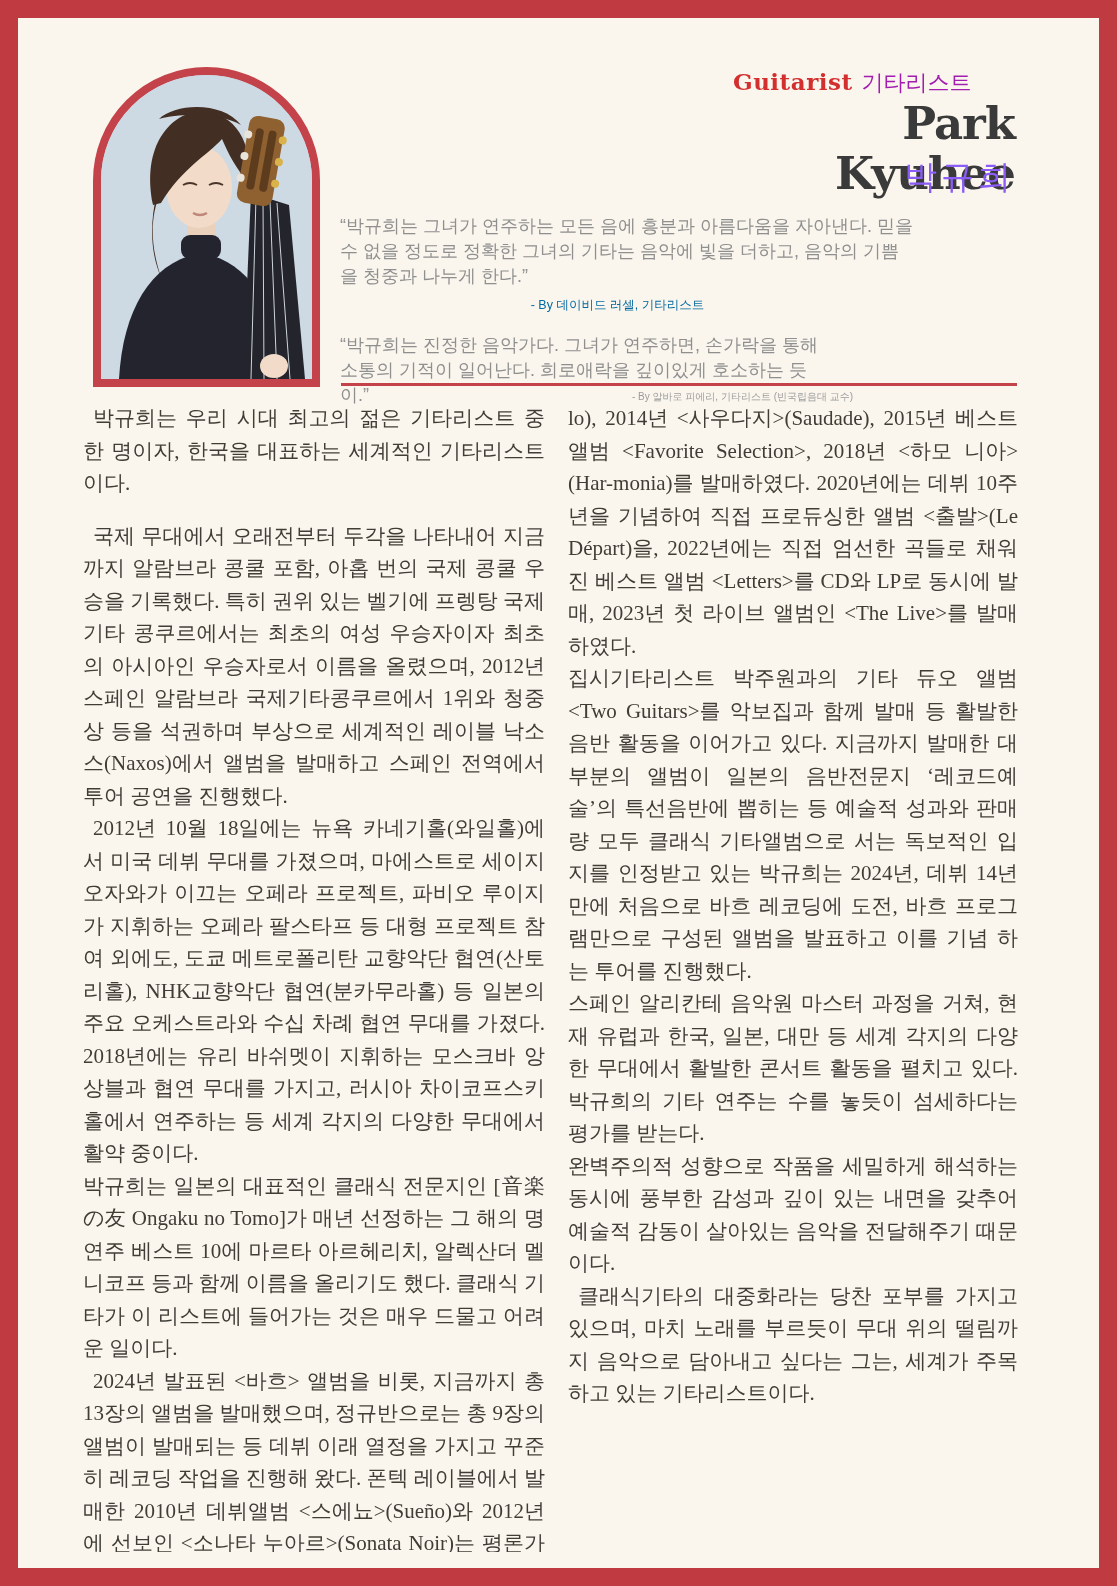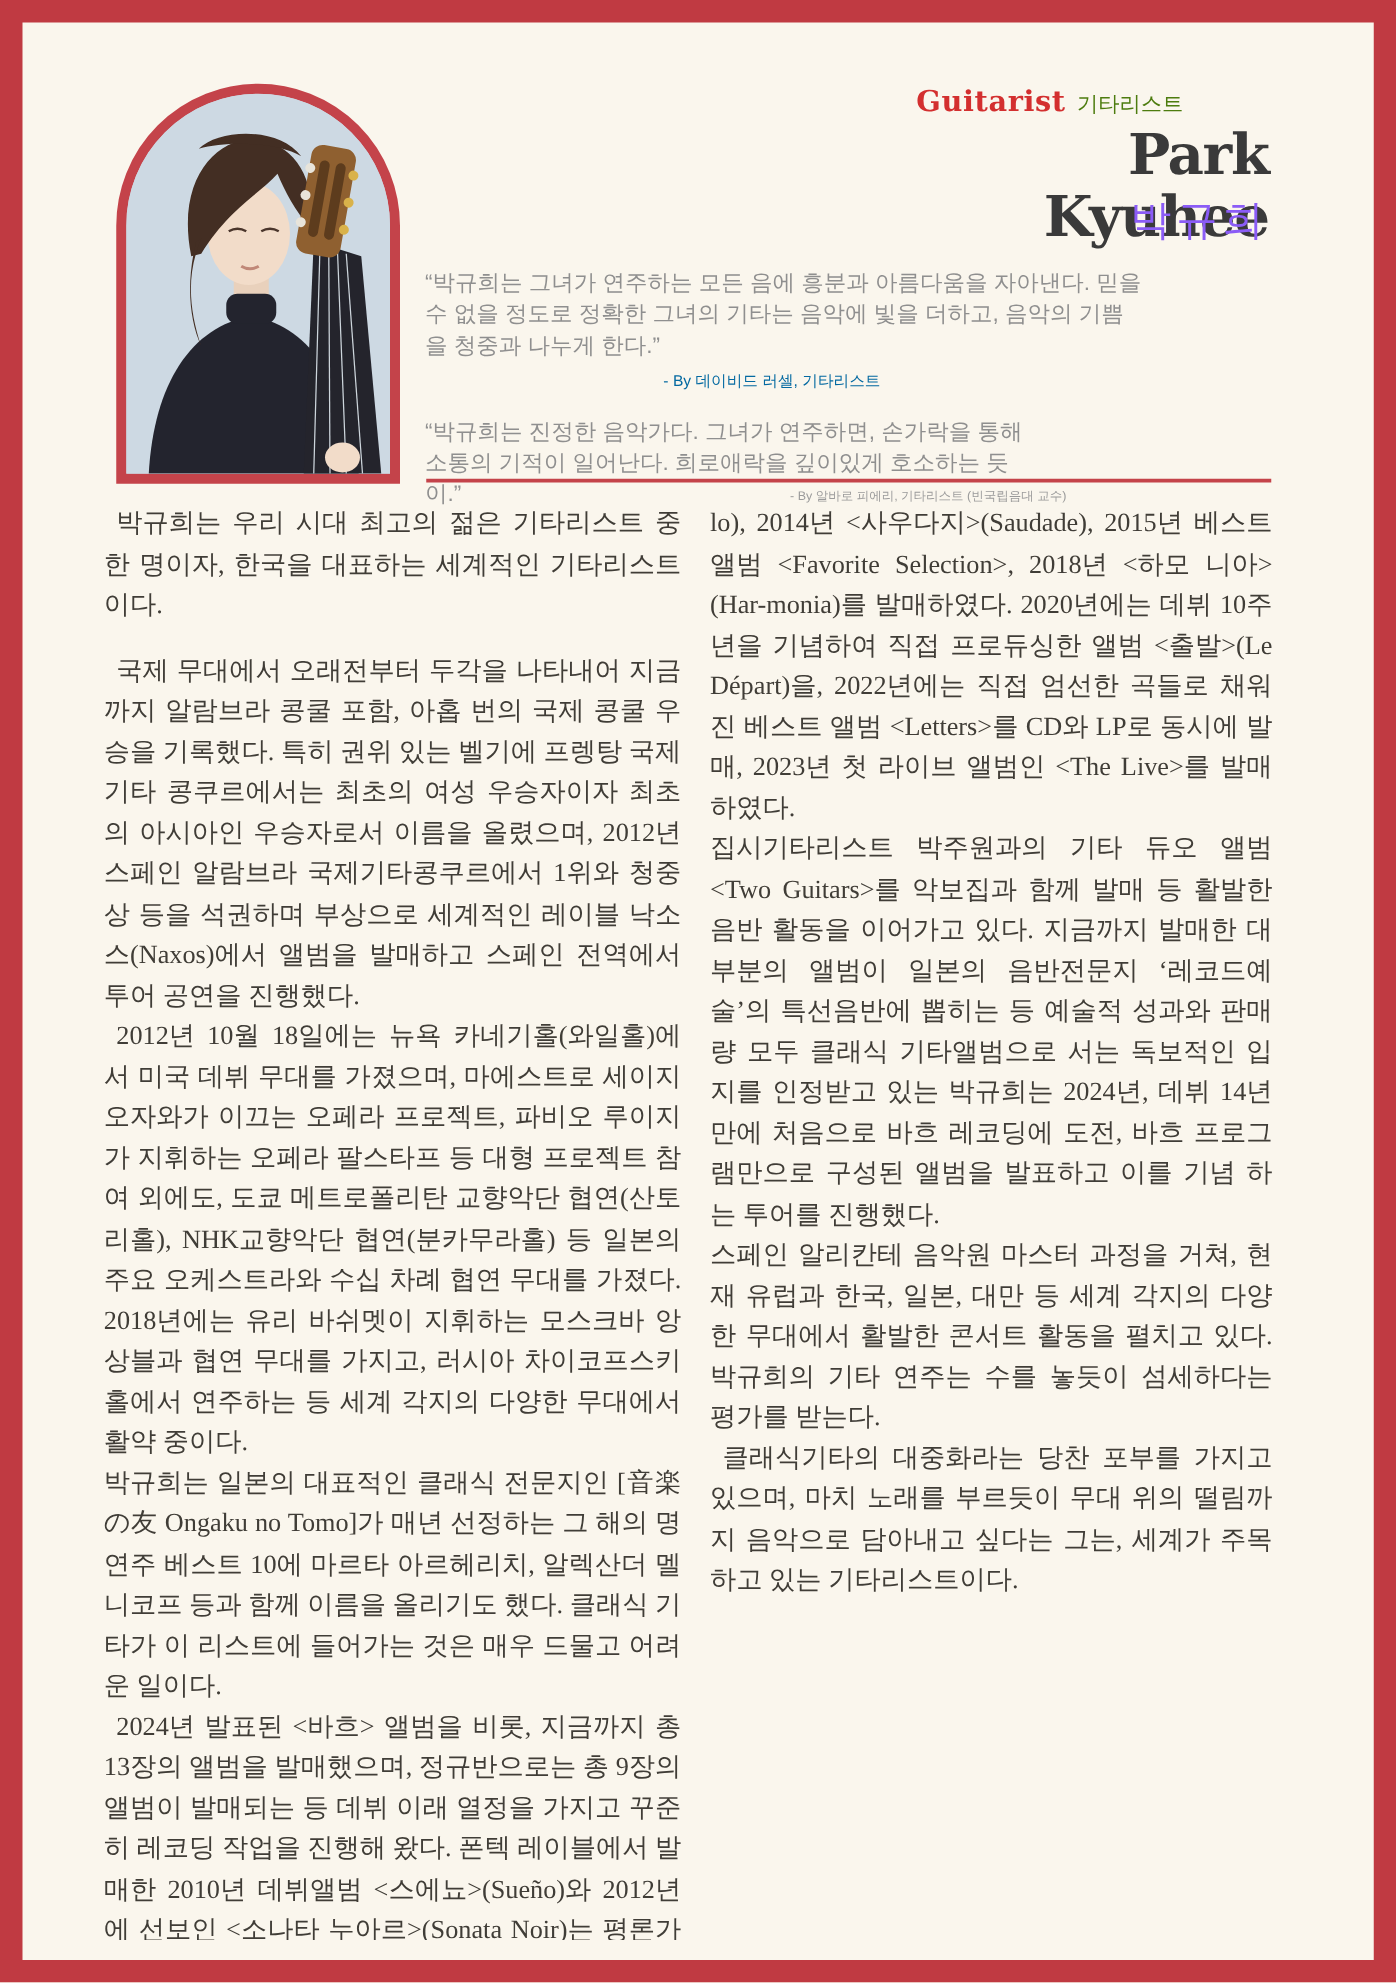--- a/index.html
+++ b/index.html
@@ -17,21 +17,21 @@
     position:absolute; left:93px; top:67px; width:211px; height:304px;
     border:8px solid #c4434a; border-radius:114px 114px 0 0;
     overflow:hidden; background:#cdd9e3;
   }
   .category { position:absolute; left:733px; top:68px; white-space:nowrap; }
   .category-en {
     color:#d32f2f; font-weight:bold; font-size:23px;
     font-family:"DejaVu Serif", serif; letter-spacing:0.5px;
   }
   .category-ko {
-    color:#4d7c0f; font-size:17px; margin-left:9px;
+    color:#a21caf; font-size:22px; margin-left:9px;
     font-family:Liberation Serif, serif;
   }
   .name-en {
     position:absolute; left:715px; top:99px; width:300px; text-align:right;
     font-size:45px; font-weight:bold; color:#3a3a3a;
     font-family:"DejaVu Serif", serif; letter-spacing:-1px; line-height:1.1;
   }
   .name-ko {
     position:absolute; left:715px; top:158px; width:300px; text-align:right;
     font-size:33px; color:#8b5cf6; letter-spacing:4px; line-height:1.2;
@@ -134,16 +134,17 @@
     <p class="indent gap-top">국제 무대에서 오래전부터 두각을 나타내어 지금까지 알람브라 콩쿨 포함, 아홉 번의 국제 콩쿨 우승을 기록했다. 특히 권위 있는 벨기에 프렝탕 국제 기타 콩쿠르에서는 최초의 여성 우승자이자 최초의 아시아인 우승자로서 이름을 올렸으며, 2012년 스페인 알람브라 국제기타콩쿠르에서 1위와 청중상 등을 석권하며 부상으로 세계적인 레이블 낙소스(Naxos)에서 앨범을 발매하고 스페인 전역에서 투어 공연을 진행했다.</p>
     <p class="indent">2012년 10월 18일에는 뉴욕 카네기홀(와일홀)에서 미국 데뷔 무대를 가졌으며, 마에스트로 세이지 오자와가 이끄는 오페라 프로젝트, 파비오 루이지가 지휘하는 오페라 팔스타프 등 대형 프로젝트 참여 외에도, 도쿄 메트로폴리탄 교향악단 협연(산토리홀), NHK교향악단 협연(분카무라홀) 등 일본의 주요 오케스트라와 수십 차례 협연 무대를 가졌다. 2018년에는 유리 바쉬멧이 지휘하는 모스크바 앙상블과 협연 무대를 가지고, 러시아 차이코프스키 홀에서 연주하는 등 세계 각지의 다양한 무대에서 활약 중이다.</p>
     <p>박규희는 일본의 대표적인 클래식 전문지인 [音楽の友 Ongaku no Tomo]가 매년 선정하는 그 해의 명연주 베스트 10에 마르타 아르헤리치, 알렉산더 멜니코프 등과 함께 이름을 올리기도 했다. 클래식 기타가 이 리스트에 들어가는 것은 매우 드물고 어려운 일이다.</p>
     <p class="indent">2024년 발표된 &lt;바흐&gt; 앨범을 비롯, 지금까지 총 13장의 앨범을 발매했으며, 정규반으로는 총 9장의 앨범이 발매되는 등 데뷔 이래 열정을 가지고 꾸준히 레코딩 작업을 진행해 왔다. 폰텍 레이블에서 발매한 2010년 데뷔앨범 &lt;스에뇨&gt;(Sueño)와 2012년에 선보인 &lt;소나타 누아르&gt;(Sonata Noir)는 평론가들의 극찬 을 받으며 ‘장기 베스트셀러 앨범’으로 선정되었다. 데논의 레코딩 아티스트로서 2012년 &lt;스페인 여행&gt; (Spanish Jour-ney), 2013년 &lt;최후의 트레몰로&gt;(El Ultimo Trémo-</p>
   </div>
 
   <div class="col col-right">
     <p>lo), 2014년 &lt;사우다지&gt;(Saudade), 2015년 베스트 앨범 &lt;Favorite Selection&gt;, 2018년 &lt;하모 니아&gt;(Har-monia)를 발매하였다. 2020년에는 데뷔 10주년을 기념하여 직접 프로듀싱한 앨범 &lt;출발&gt;(Le Départ)을, 2022년에는 직접 엄선한 곡들로 채워진 베스트 앨범 &lt;Letters&gt;를 CD와 LP로 동시에 발매, 2023년 첫 라이브 앨범인 &lt;The Live&gt;를 발매하였다.</p>
     <p>집시기타리스트 박주원과의 기타 듀오 앨범 &lt;Two Guitars&gt;를 악보집과 함께 발매 등 활발한 음반 활동을 이어가고 있다. 지금까지 발매한 대부분의 앨범이 일본의 음반전문지 ‘레코드예술’의 특선음반에 뽑히는 등 예술적 성과와 판매량 모두 클래식 기타앨범으로 서는 독보적인 입지를 인정받고 있는 박규희는 2024년, 데뷔 14년 만에 처음으로 바흐 레코딩에 도전, 바흐 프로그램만으로 구성된 앨범을 발표하고 이를 기념 하는 투어를 진행했다.</p>
     <p>스페인 알리칸테 음악원 마스터 과정을 거쳐, 현재 유럽과 한국, 일본, 대만 등 세계 각지의 다양한 무대에서 활발한 콘서트 활동을 펼치고 있다. 박규희의 기타 연주는 수를 놓듯이 섬세하다는 평가를 받는다.</p>
+    <p>완벽주의적 성향으로 작품을 세밀하게 해석하는 동시에 풍부한 감성과 깊이 있는 내면을 갖추어 예술적 감동이 살아있는 음악을 전달해주기 때문이다.</p>
     <p class="indent">클래식기타의 대중화라는 당찬 포부를 가지고 있으며, 마치 노래를 부르듯이 무대 위의 떨림까지 음악으로 담아내고 싶다는 그는, 세계가 주목하고 있는 기타리스트이다.</p>
 
   </div>
 </div>
 
 </body></html>

